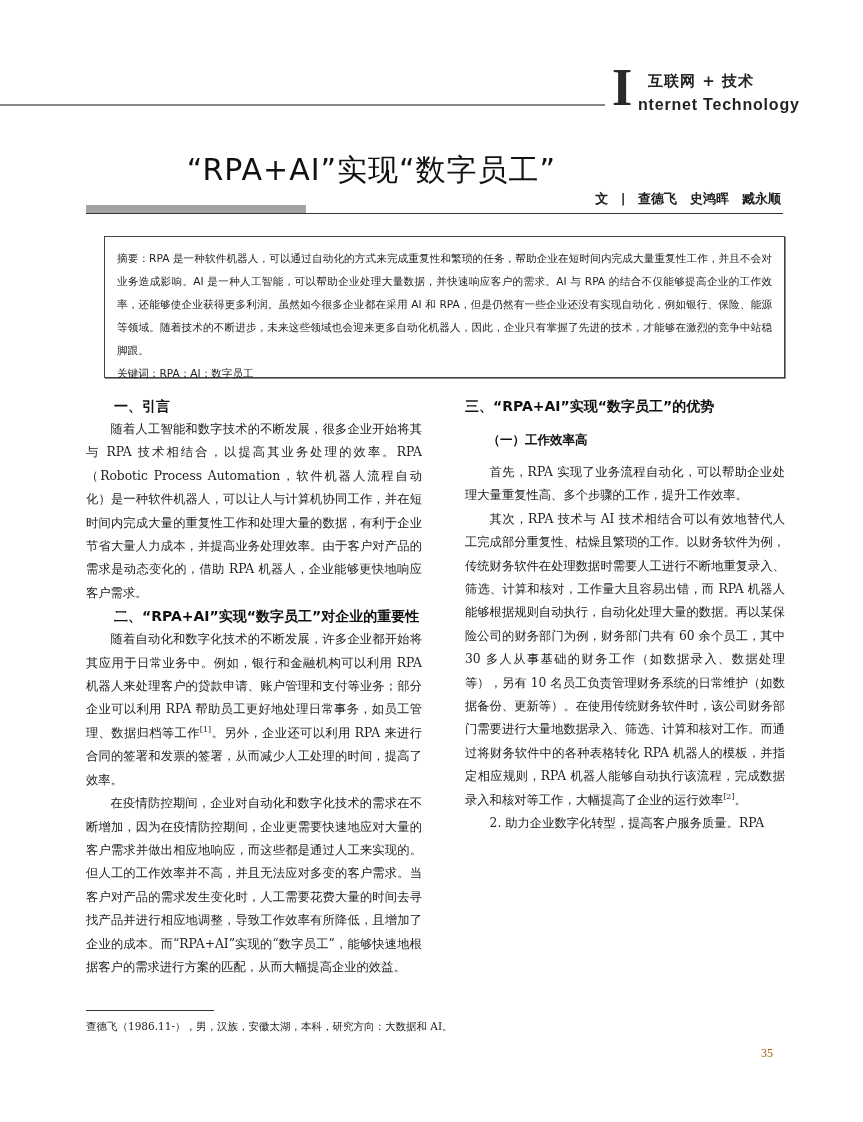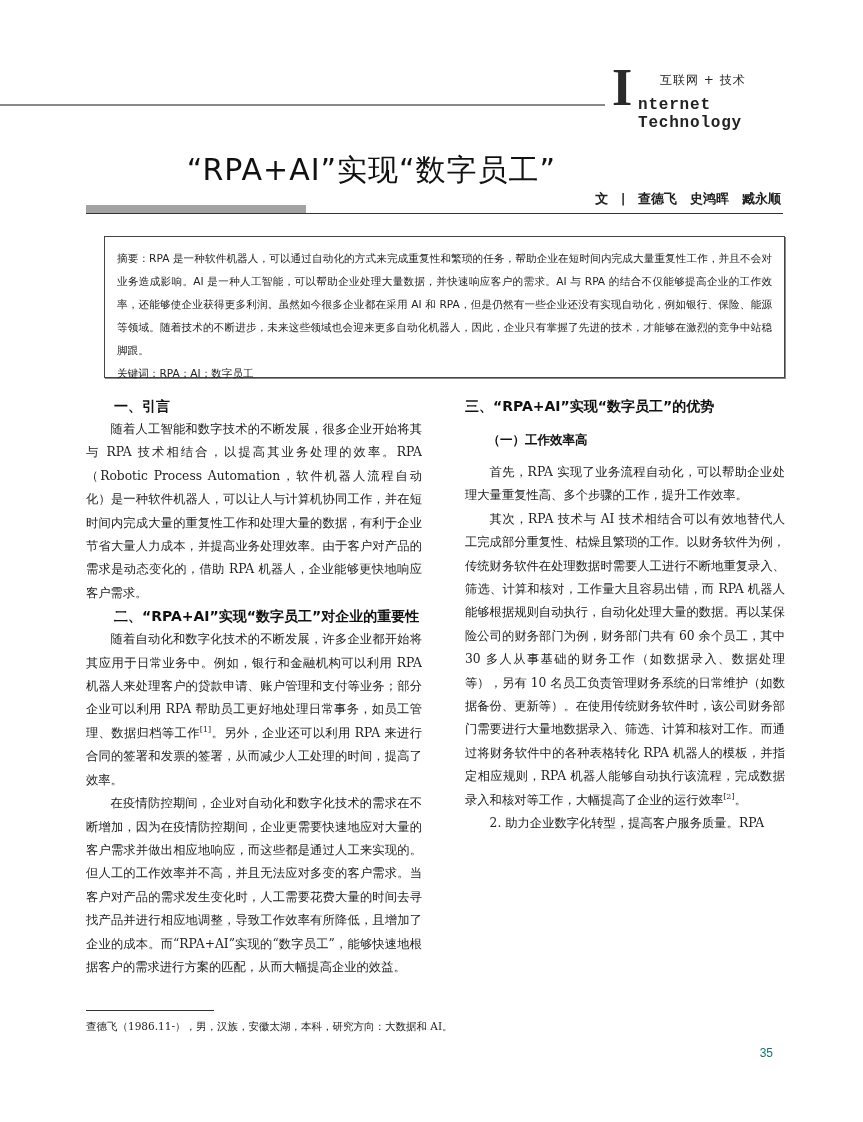--- a/index.html
+++ b/index.html
@@ -1,40 +1,40 @@
 <!DOCTYPE html>
 <html><head>
 <meta charset="utf-8">
 <style>
   html, body { margin:0; padding:0; background:#ffffff; }
   body { width:863px; height:1122px; position:relative; overflow:hidden; color:#1a1a1a;
          font-family: "DejaVu Serif", "Liberation Serif", serif; }
   .header-rule { position:absolute; left:0; top:104px; width:605px; height:2px; background:#888; }
   .col-logo { position:absolute; left:612px; top:66px; width:190px; height:50px; }
   .col-logo .big-i { position:absolute; left:0; top:-4px; font-family:"Liberation Serif",serif; font-weight:bold; font-size:52px; line-height:52px; color:#2a2a2a; }
-  .col-logo .cn { position:absolute; left:36px; top:6px; font-size:12px; font-weight:normal; letter-spacing:1px; color:#222; font-family:"DejaVu Serif",serif;margin-left:12px; }
-  .col-logo .en { position:absolute; left:26px; top:30px; font-size:16px; font-weight:bold; letter-spacing:0.8px; color:#222; font-family:Liberation Mono, monospace; }
+  .col-logo .cn { position:absolute; left:36px; top:6px; font-size:15px; font-weight:bold; letter-spacing:1px; color:#222; font-family:"DejaVu Serif",serif; }
+  .col-logo .en { position:absolute; left:26px; top:30px; font-size:16px; font-weight:bold; letter-spacing:0.8px; color:#222; font-family:Liberation Sans, sans-serif; }
   .title { position:absolute; left:8px; width:727px; top:130px; text-align:center; font-family:"DejaVu Sans","Liberation Sans",sans-serif; font-size:30px; font-weight:normal; color:#111; letter-spacing:1px; }
   .authors { position:absolute; right:82px; top:190px; font-family:"DejaVu Sans",sans-serif; font-size:13px; font-weight:bold; color:#222; word-spacing:8px; }
   .author-bar { position:absolute; left:86px; top:205px; width:220px; height:9px; background:#a3a3a3; }
   .author-rule { position:absolute; left:86px; top:213px; width:697px; height:1px; background:#333; }
   .abstract { position:absolute; left:104px; top:236px; width:655px; height:130px; border:1px solid #444; padding:10px 12px 0 12px; font-family:"DejaVu Sans",sans-serif; font-size:10.6px; line-height:23px; color:#222; box-sizing:content-box; box-shadow:1px 1px 0 #888; }
   .abstract p { margin:0; text-align:justify; }
   .col { position:absolute; top:395px; width:336px; font-size:12.3px; line-height:23.4px; color:#222; text-align:justify; }
   .col.left { left:86px; }
   .col.right { left:465px; width:320px; }
   .col p { margin:0; text-indent:2em; }
   .h1 { font-family:"DejaVu Sans",sans-serif; font-weight:bold; font-size:14px; line-height:23px; margin:0; color:#111; }
   .h1.indent { padding-left:2em; }
   .h1.hang { text-indent:2em; }
   .h2 { font-family:"DejaVu Sans",sans-serif; font-weight:bold; font-size:12.5px; line-height:23px; margin:10px; padding-left:1em; color:#111; }
   sup { font-size:8px; line-height:0; }
   .foot-rule { position:absolute; left:86px; top:1010px; width:128px; height:1px; background:#333; }
   .footnote { position:absolute; left:86px; top:1020px; font-size:10.5px; color:#222; font-family:"DejaVu Serif",serif; }
-  .page-num { position:absolute; right:90px; top:1046px; font-size:12px; color:#0f766e; font-family:Liberation Sans, sans-serif; }
+  .page-num { position:absolute; right:90px; top:1046px; font-size:12px; color:#a16207; font-family:Liberation Serif, serif; }
 </style>
 </head>
 <body>
 
 <div class="header-rule"></div>
 <div class="col-logo">
   <span class="big-i">I</span>
   <span class="cn">互联网 + 技术</span>
   <span class="en">nternet Technology</span>
 </div>

